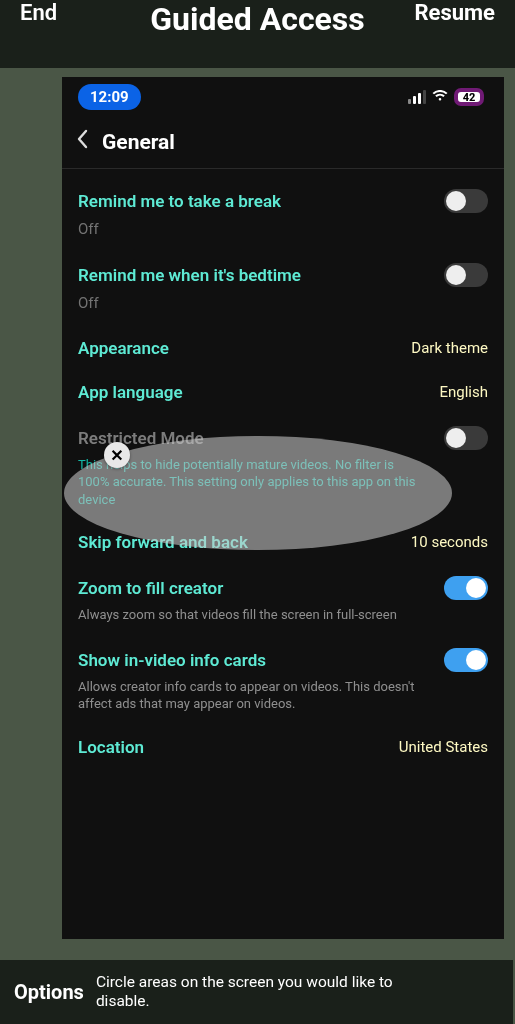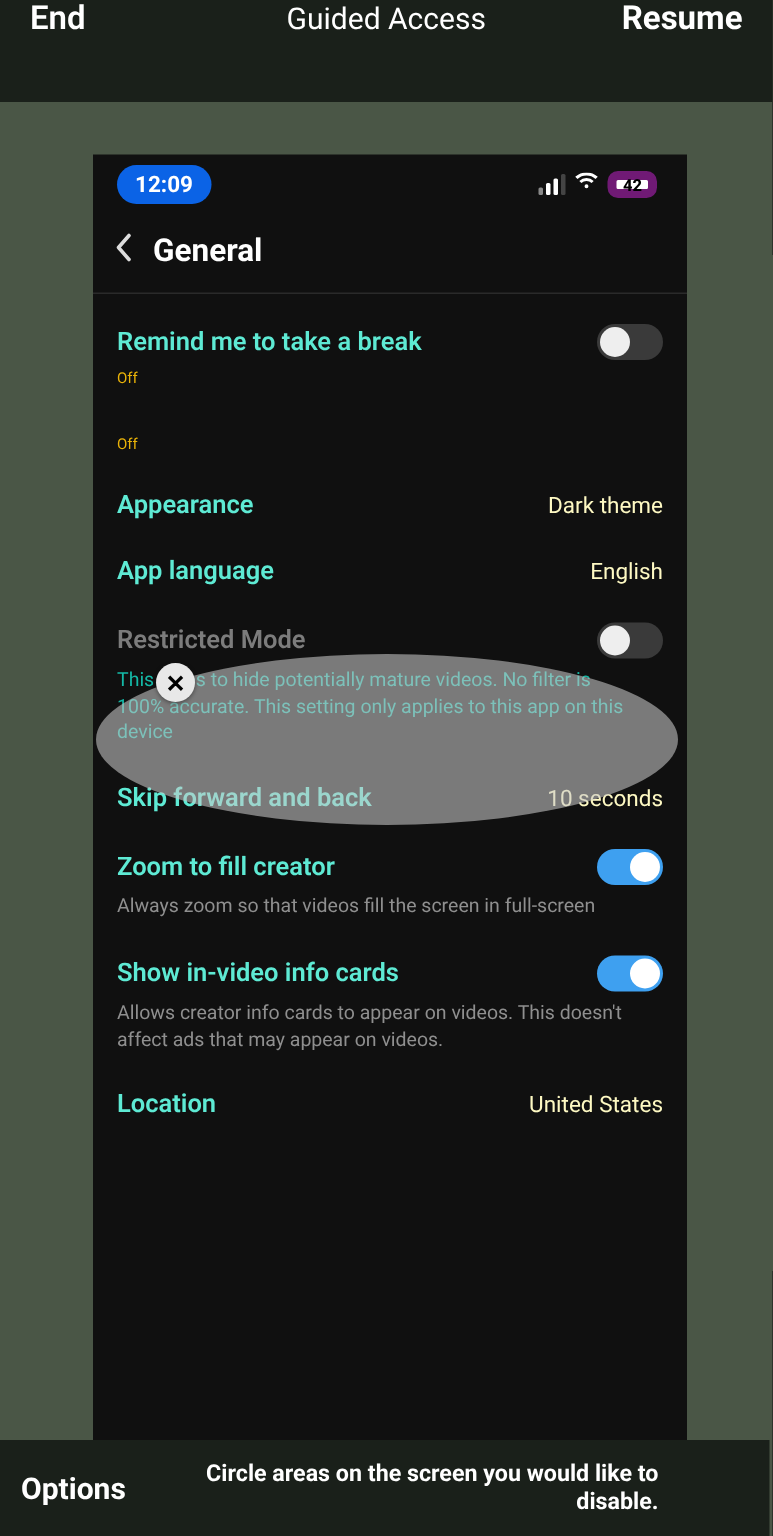--- a/index.html
+++ b/index.html
@@ -7,66 +7,66 @@
   body { background: #4a5646; position: relative; }
 
   .ga-top {
     position: absolute; top: 0; left: 0; right: 0; height: 68px;
     background: #1a201a;
     display: flex; justify-content: space-between;
     padding: 0 20px;
     color: #fff; font-weight: 600;
   }
   .ga-end { font-size: 22px; font-weight: 600; }
-  .ga-title { font-size: 20px; font-weight: 400; position: absolute; left: 50%; transform: translateX(-50%); }
+  .ga-title { font-size: 32px; font-weight: 700; position: absolute; left: 50%; transform: translateX(-50%); }
   .ga-resume { font-size: 22px; font-weight: 700; }
 
   .phone {
     position: absolute;
-    left: 62px; top: 103px;
-    width: 396px; height: 862px;
+    left: 62px; top: 77px;
+    width: 442px; height: 862px;
     background: #101010;
     color: #fff;
     overflow: hidden;
   }
 
   .status-bar {
     height: 40px; display: flex; align-items: center; justify-content: space-between;
     padding: 0 20px 0 16px;
   }
   .time-pill {
     background: #0b63e6; color: #fff; font-weight: 700; font-size: 15px;
     padding: 4px 12px; border-radius: 14px;
   }
   .status-icons { display: flex; align-items: center; gap: 6px; }
   .sig { display: flex; align-items: flex-end; gap: 2px; }
   .sig span { width: 3px; background: #888; border-radius: 1px; }
   .sig span:nth-child(1){height:5px;} .sig span:nth-child(2){height:8px;background:#fff;}
   .sig span:nth-child(3){height:11px;background:#fff;} .sig span:nth-child(4){height:14px;background:#444;}
   .wifi { font-size: 14px; color: #fff; }
   .batt {
-    border: 6px solid #701a75; border-radius: 7px; padding: 1px 4px;
+    border: 4px solid #701a75; border-radius: 7px; padding: 1px 4px;
     font-size: 11px; font-weight: 800; color: #000; background: #fff;
     position: relative; display: flex; align-items: center; height: 18px; min-width: 30px; justify-content: center;
   }
 
   .nav-row {
     display: flex; align-items: center; gap: 14px;
     padding: 12px 14px 14px 14px;
     border-bottom: 1px solid #2a2a2a;
   }
   .chev { font-size: 22px; color: #ddd; }
   .nav-title { font-size: 21px; font-weight: 700; }
 
   .settings { padding: 6px 16px 0 16px; }
   .row { padding: 14px 0 10px 0; }
   .row-top { display: flex; align-items: center; justify-content: space-between; }
   .row-label { font-size: 17px; font-weight: 600; color: #5eead4; }
   .row-value { font-size: 15px; color: #fef9c3; }
-  .row-sub { font-size: 10px; color: #eab308; margin-top: 6px; line-height: 1.35; }
+  .row-sub { font-size: 15px; color: #737373; margin-top: 6px; line-height: 1.35; }
   .row-desc { font-size: 13px; color: #8f8f8f; margin-top: 6px; line-height: 1.35; max-width: 340px; }
 
   .toggle {
     width: 44px; height: 24px; border-radius: 12px; position: relative; flex-shrink: 0;
   }
   .toggle .knob {
     position: absolute; width: 20px; height: 20px; border-radius: 50%; top: 2px;
     background: #fff;
   }
   .toggle.off { background: #3a3a3a; }
@@ -94,21 +94,21 @@
     font-size: 16px; font-weight: 700;
     box-shadow: 0 1px 3px rgba(0,0,0,0.4);
   }
 
   .ga-bottom {
     position: absolute; left: 0; right: 2px; bottom: 0; height: 64px;
     background: #1a201a; color: #fff;
     display: flex; align-items: center; padding: 0 14px;
   }
   .ga-options { font-size: 20px; font-weight: 700; margin-right: 12px; }
-  .ga-hint { font-size: 15.5px; font-weight: 700; text-align: right; flex: 1; line-height: 1.25; padding-right: 60px; }
+  .ga-hint { font-size: 15.5px; font-weight: 400; text-align: left; flex: 1; line-height: 1.25; padding-right: 60px; }
 </style>
 </head>
 <body>
 
 <div class="ga-top">
   <div class="ga-end">End</div>
   <div class="ga-title">Guided Access</div>
   <div class="ga-resume">Resume</div>
 </div>
 
@@ -147,20 +147,26 @@
       <div class="row-top">
         <div class="row-label">Remind me to take a break</div>
         <div class="toggle off">
             <div class="knob"></div>
           </div>
       </div>
       <div class="row-sub">Off</div>
     </div>
 
     <div class="row">
+      <div class="row-top">
+        <div class="row-label">Remind me when it's bedtime</div>
+        <div class="toggle off">
+            <div class="knob"></div>
+          </div>
+      </div>
       <div class="row-sub">Off</div>
     </div>
 
     <div class="row">
       <div class="row-top">
         <div class="row-label">Appearance</div>
         <div class="row-value">Dark theme</div>
       </div>
     </div>
 

